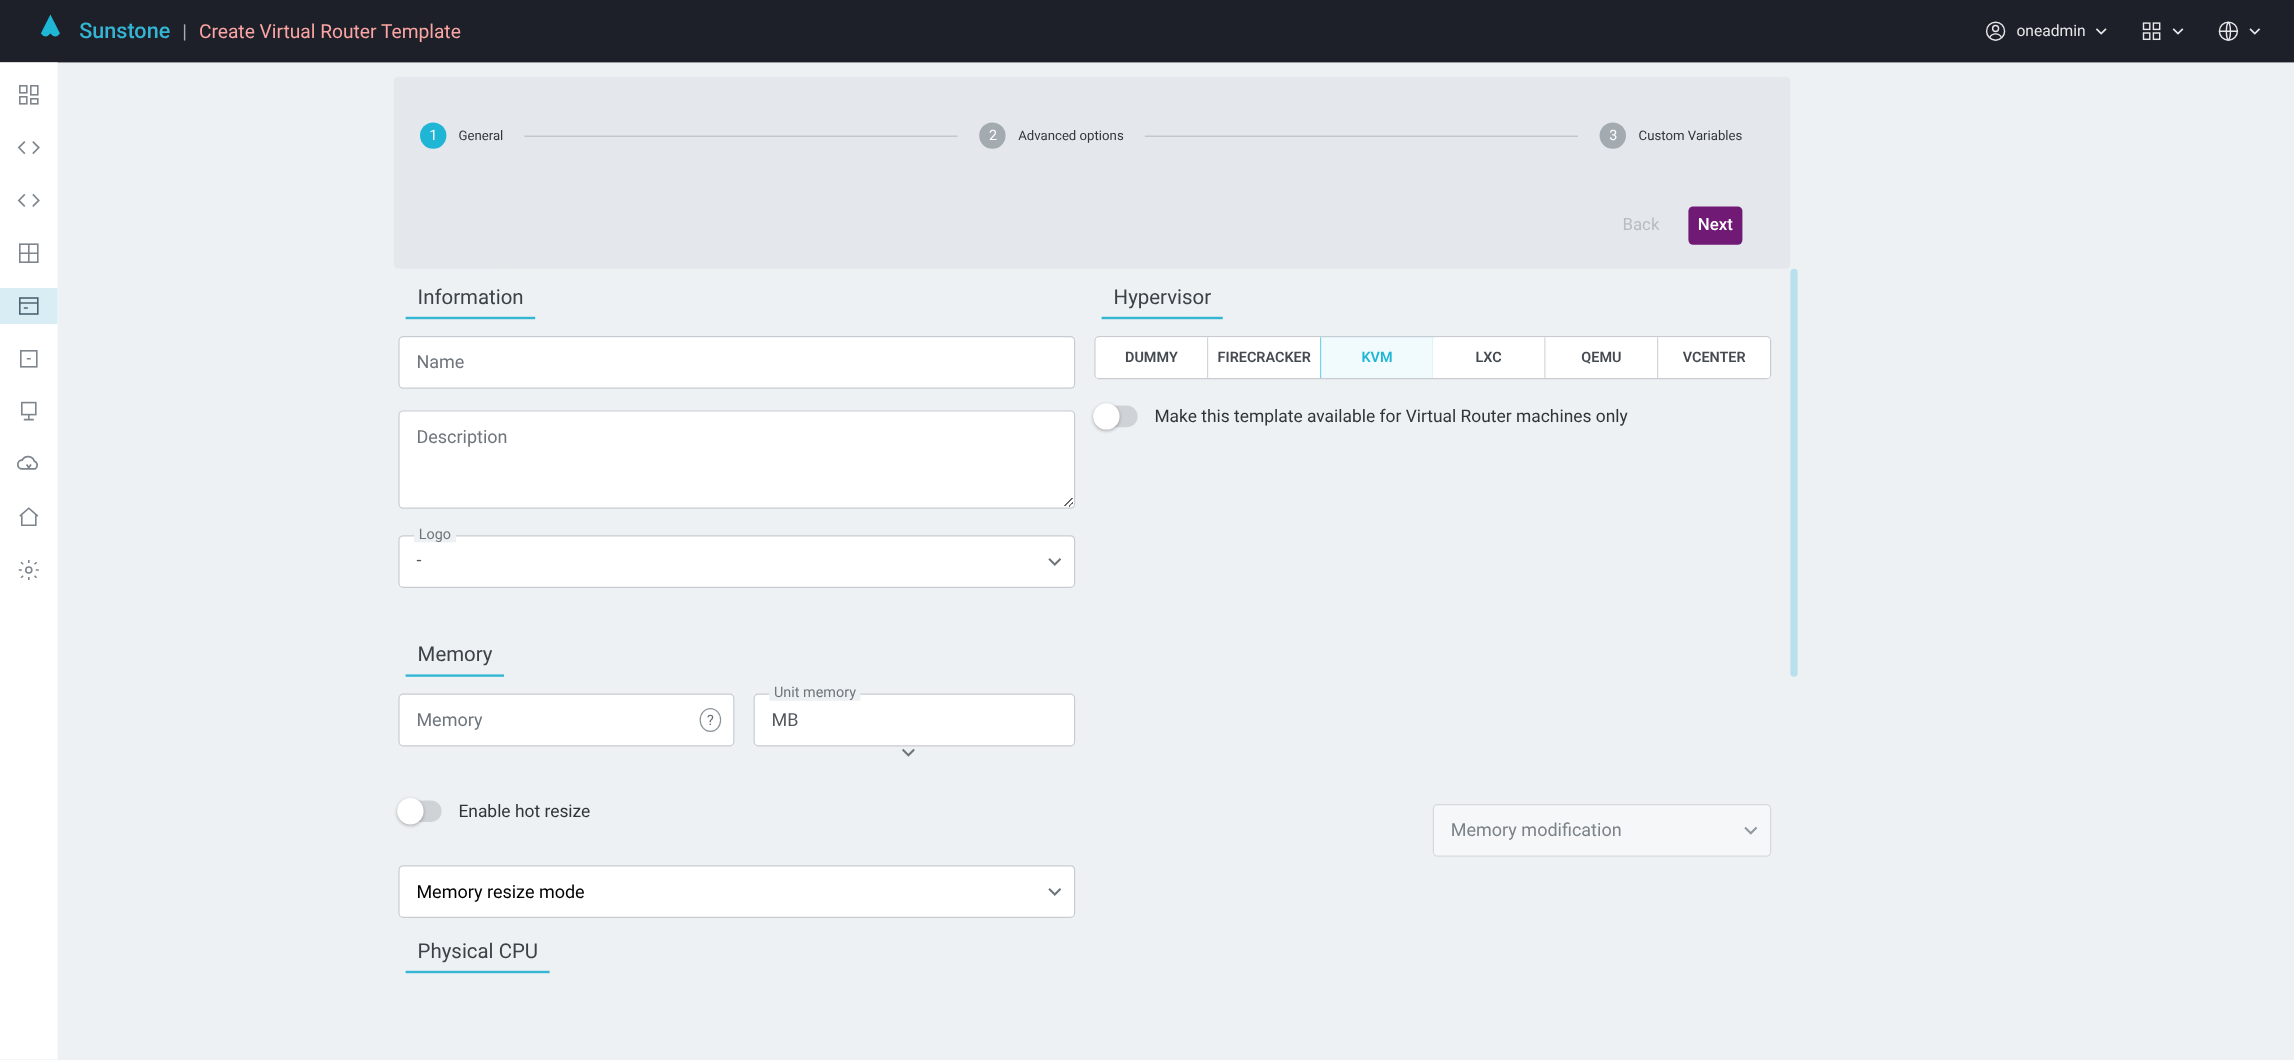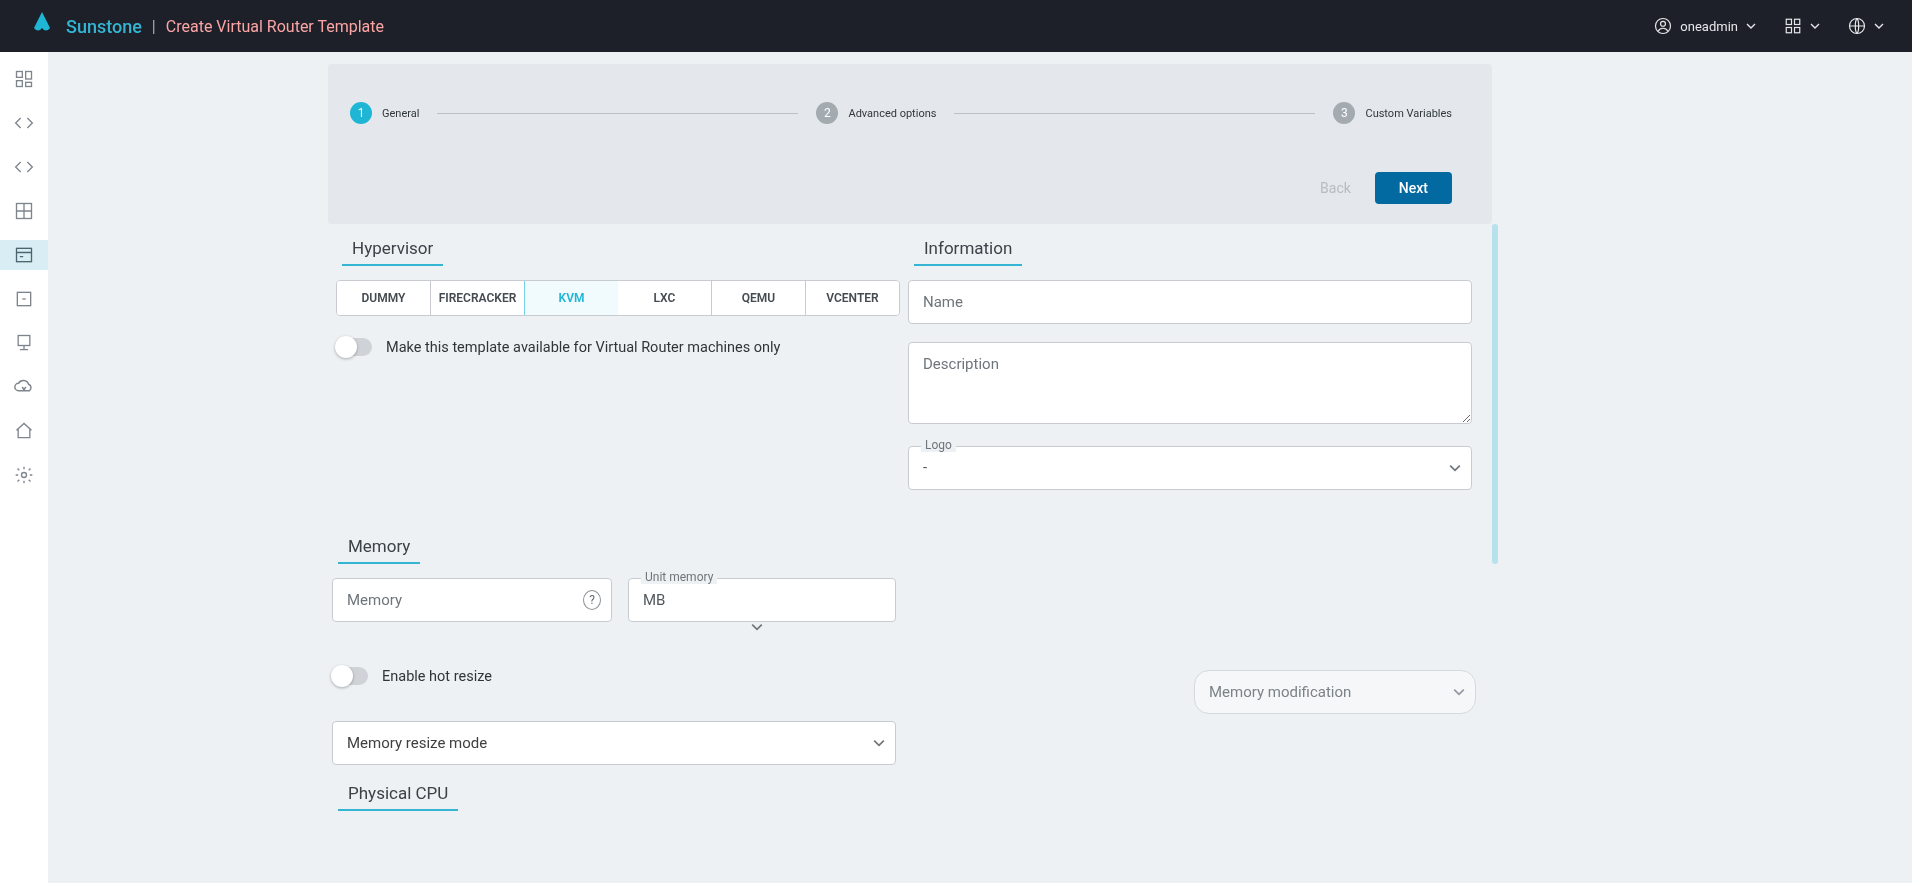--- a/index.html
+++ b/index.html
@@ -19,21 +19,21 @@
 .stepper-card{background:#e4e8ec;border-radius:4px;padding:38px 40px 20px 22px;width:1164px;}
 .stepper-row{display:flex;align-items:center;gap:18px;}
 .step{display:flex;align-items:center;gap:10px;}
 .step-num{width:22px;height:22px;border-radius:50%;display:flex;align-items:center;justify-content:center;font-size:12px;color:#fff;}
 .step-num.active{background:#1fb6d6;}
 .step-num.inactive{background:#a3aab0;}
 .step-label{font-size:11px;color:#30373d;}
 .step-line{flex:1;height:1px;background:#b9c0c6;}
 .stepper-actions{display:flex;justify-content:flex-end;gap:12px;margin-top:48px;}
 .btn-back{color:#b6bcc2;font-size:14px;padding:8px 12px;cursor:default;}
-.btn-next{background:#0369a1;color:#fff;font-size:14px;padding:8px 24px;border-radius:4px;font-weight:500;}
+.btn-next{background:#701a75;color:#fff;font-size:14px;padding:8px 8px;border-radius:4px;font-weight:500;}
 .content{width:1164px;display:flex;flex-wrap:wrap;gap:12px 0;padding-top:8px;position:relative;}
 .scroll-ind{position:absolute;right:-6px;top:0;width:6px;height:340px;background:#b6e1ed;border-radius:3px;}
 .col{width:576px;padding:0 4px;}
 .col-left{padding-right:8px;}
 .col-right{padding-left:8px;}
 .section-h{font-size:17px;font-weight:400;color:#3b4248;padding:6px 10px 6px 10px;border-bottom:2px solid #34b6d3;display:inline-block;margin-bottom:14px;margin-left:6px;}
 .field{border:1px solid #c8ccd1;border-radius:4px;background:#fff;position:relative;display:flex;align-items:center;}
 .field.disabled{background:#f6f7f8;border-color:#d6d9dc;}
 .field-input{width:100%;border:none;outline:none;background:transparent;font-size:15px;color:#52585d;padding:12px 14px;}
 .field-input::placeholder{color:#6e757b;}
@@ -187,59 +187,59 @@
     </div>
     <div class="stepper-actions">
       <div class="btn-back">Back</div>
       <div class="btn-next">Next</div>
     </div>
   </div>
 
   <div class="content">
     <div class="scroll-ind"></div>
 
-    <div class="col col-right">
-      <div class="section-h">Hypervisor</div>
-
-      <div class="hv-group">
-        <div class="hv-btn">DUMMY</div>
-        <div class="hv-btn">FIRECRACKER</div>
-        <div class="hv-btn selected">KVM</div>
-        <div class="hv-btn">LXC</div>
-        <div class="hv-btn">QEMU</div>
-        <div class="hv-btn">VCENTER</div>
-      </div>
-
-      <div class="toggle-row">
-        <div class="toggle">
-            <div class="knob"></div>
-          </div>
-        <div class="toggle-label">Make this template available for Virtual Router machines only</div>
-      </div>
-    </div>
-
     <div class="col col-left">
       <div class="section-h">Information</div>
 
       <div class="field">
         <input class="field-input" placeholder="Name" style="">
       </div>
 
       <div class="row-gap"></div>
       <textarea class="textarea" placeholder="Description" style=""></textarea>
 
       <div class="row-gap"></div>
       <div class="field" style="height:44px;">
         <span class="field-legend">Logo</span>
         <span class="field-input" style="padding-top:10px;">-</span>
         <span class="select-caret">
           <svg width="12" height="12" viewBox="0 0 10 10">
               <path d="M1 3 L5 7 L9 3" fill="none" stroke="#6e757b" stroke-width="1.4"></path>
             </svg>
         </span>
+      </div>
+    </div>
+
+    <div class="col col-right">
+      <div class="section-h">Hypervisor</div>
+
+      <div class="hv-group">
+        <div class="hv-btn">DUMMY</div>
+        <div class="hv-btn">FIRECRACKER</div>
+        <div class="hv-btn selected">KVM</div>
+        <div class="hv-btn">LXC</div>
+        <div class="hv-btn">QEMU</div>
+        <div class="hv-btn">VCENTER</div>
+      </div>
+
+      <div class="toggle-row">
+        <div class="toggle">
+            <div class="knob"></div>
+          </div>
+        <div class="toggle-label">Make this template available for Virtual Router machines only</div>
       </div>
     </div>
 
     <div class="col col-left" style="margin-top:28px;">
       <div class="section-h">Memory</div>
 
       <div class="half-row">
         <div class="field f1">
           <input class="field-input" placeholder="Memory" style="">
           <span class="help-badge">?</span>
@@ -257,33 +257,33 @@
 
       <div class="toggle-row" style="margin-top:45px;">
         <div class="toggle">
             <div class="knob"></div>
           </div>
         <div class="toggle-label">Enable hot resize</div>
       </div>
 
       <div class="row-gap"></div><div class="row-gap"></div>
       <div class="field" style="height:44px;">
-        <span class="field-input" style="color:#404040;">Memory resize mode</span>
+        <span class="field-input" style="color:#000000;">Memory resize mode</span>
         <span class="select-caret">
           <svg width="12" height="12" viewBox="0 0 10 10">
               <path d="M1 3 L5 7 L9 3" fill="none" stroke="#6e757b" stroke-width="1.4"></path>
             </svg>
         </span>
       </div>
     </div>
 
     <div class="col col-right" style="margin-top:28px;display:flex;flex-direction:column;">
       <div style="height:140px;"></div>
       <div style="display:flex;justify-content:flex-end;">
-        <div class="field disabled" style="height:44px;width:282px;border-radius:15px;">
+        <div class="field disabled" style="height:44px;width:282px;">
           <span class="field-input" style="color:#7b8288;">Memory modification</span>
           <span class="select-caret">
             <svg width="12" height="12" viewBox="0 0 10 10">
                 <path d="M1 3 L5 7 L9 3" fill="none" stroke="#9097a0" stroke-width="1.4"></path>
               </svg>
           </span>
         </div>
       </div>
     </div>
 

